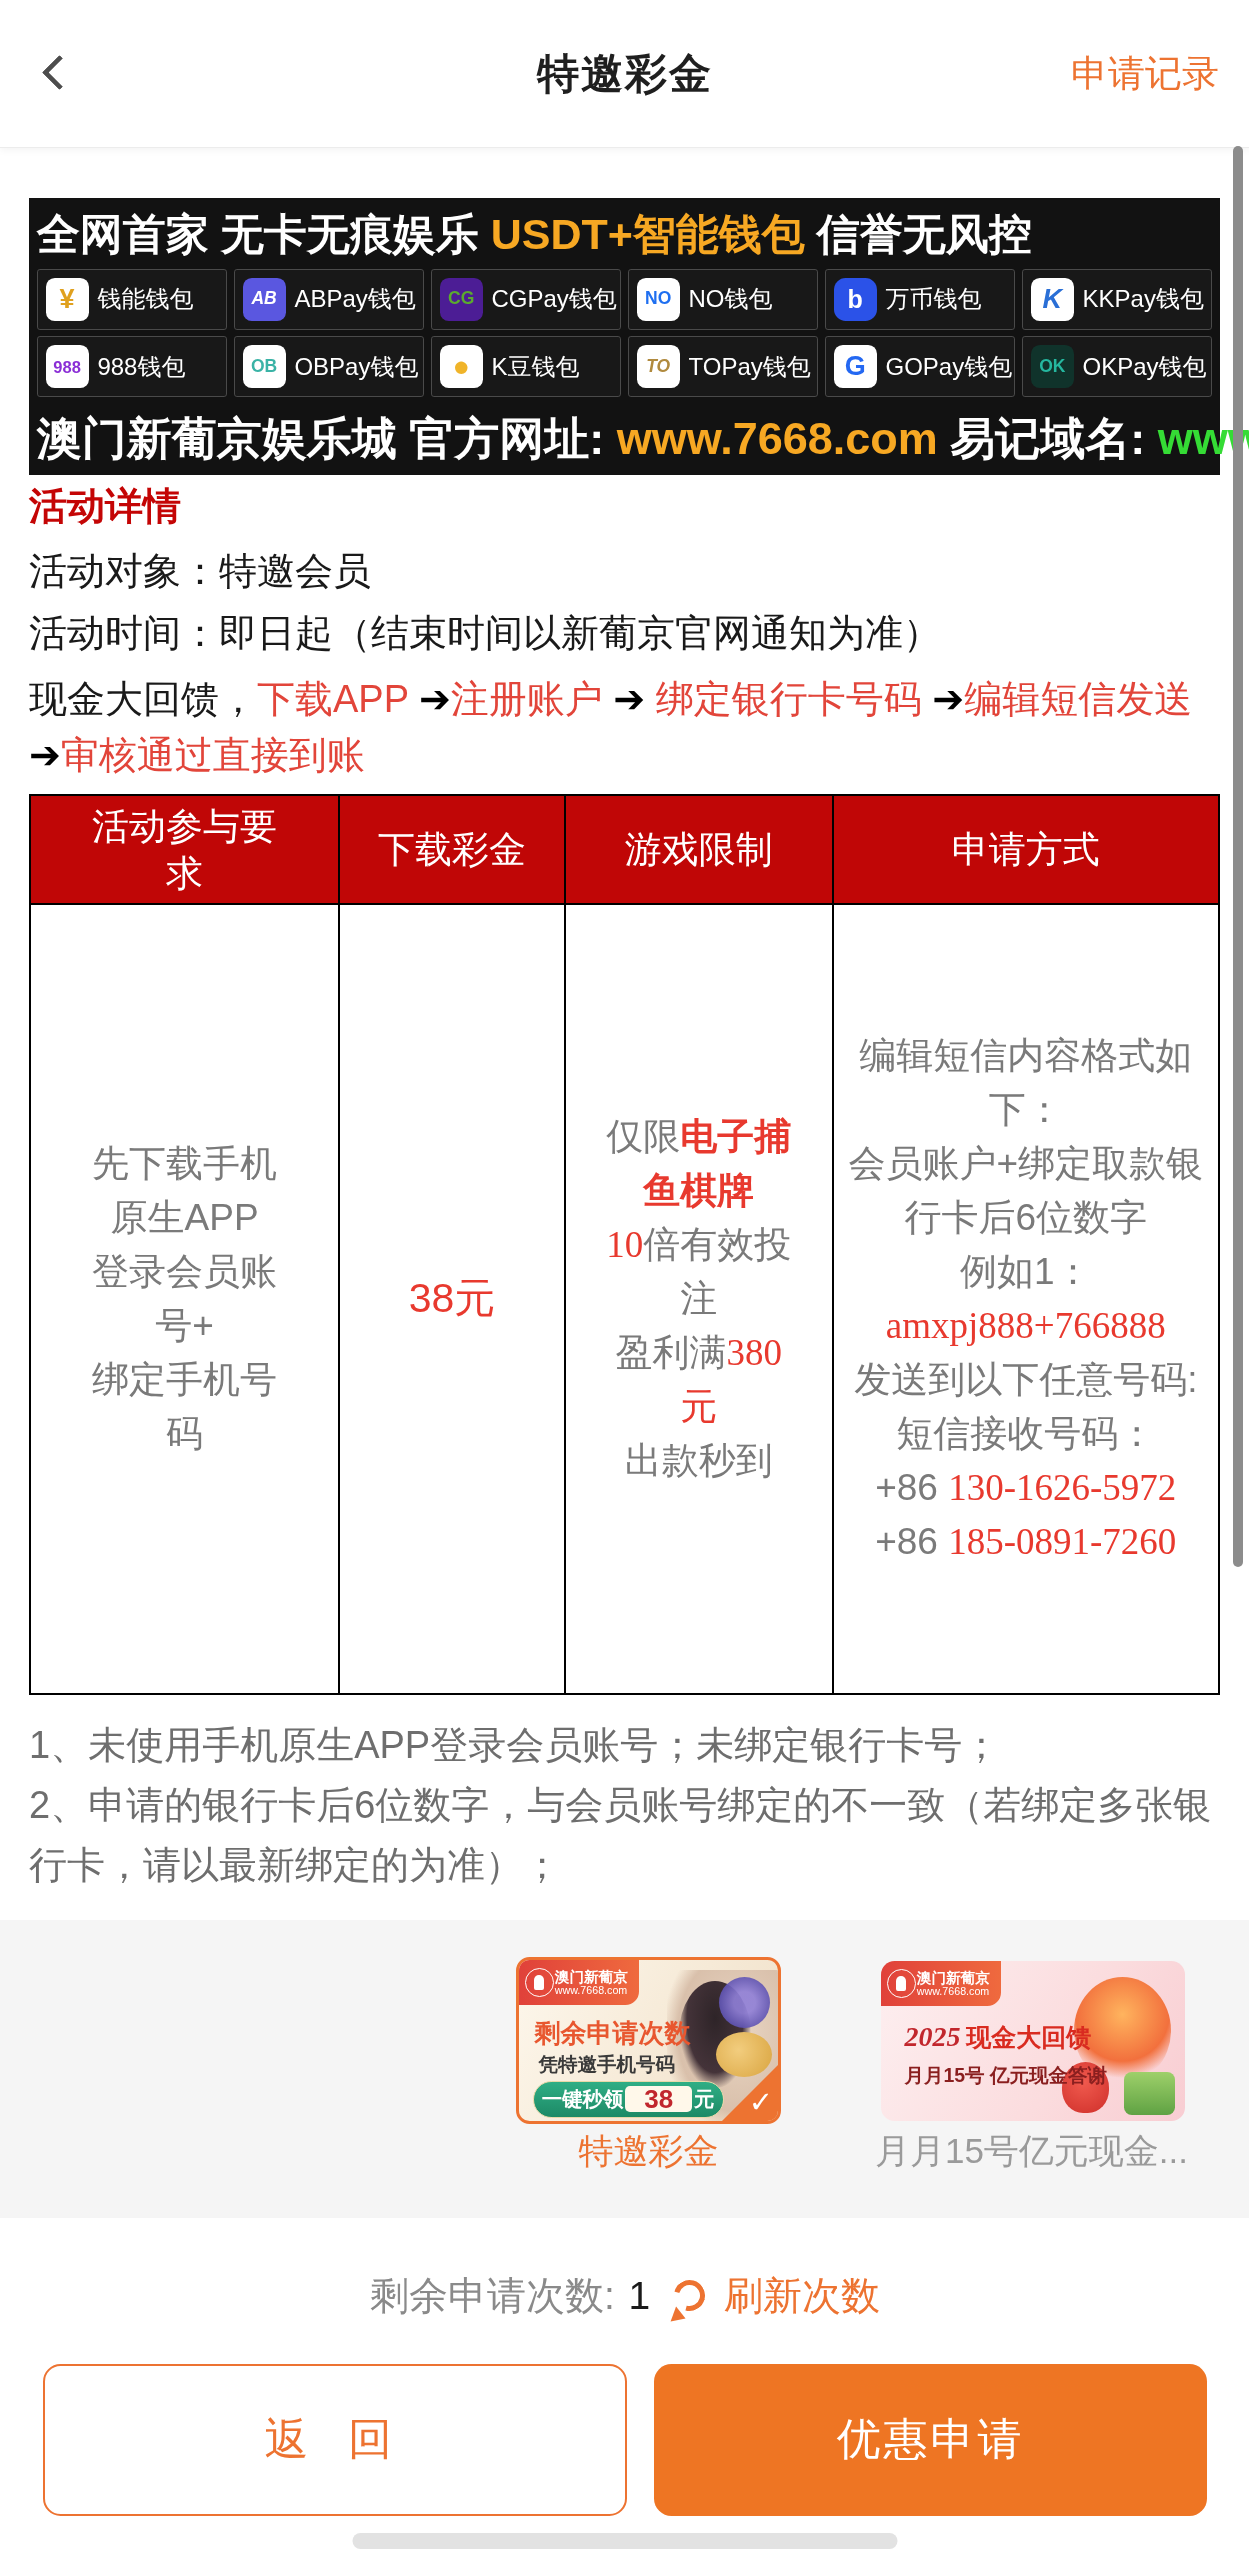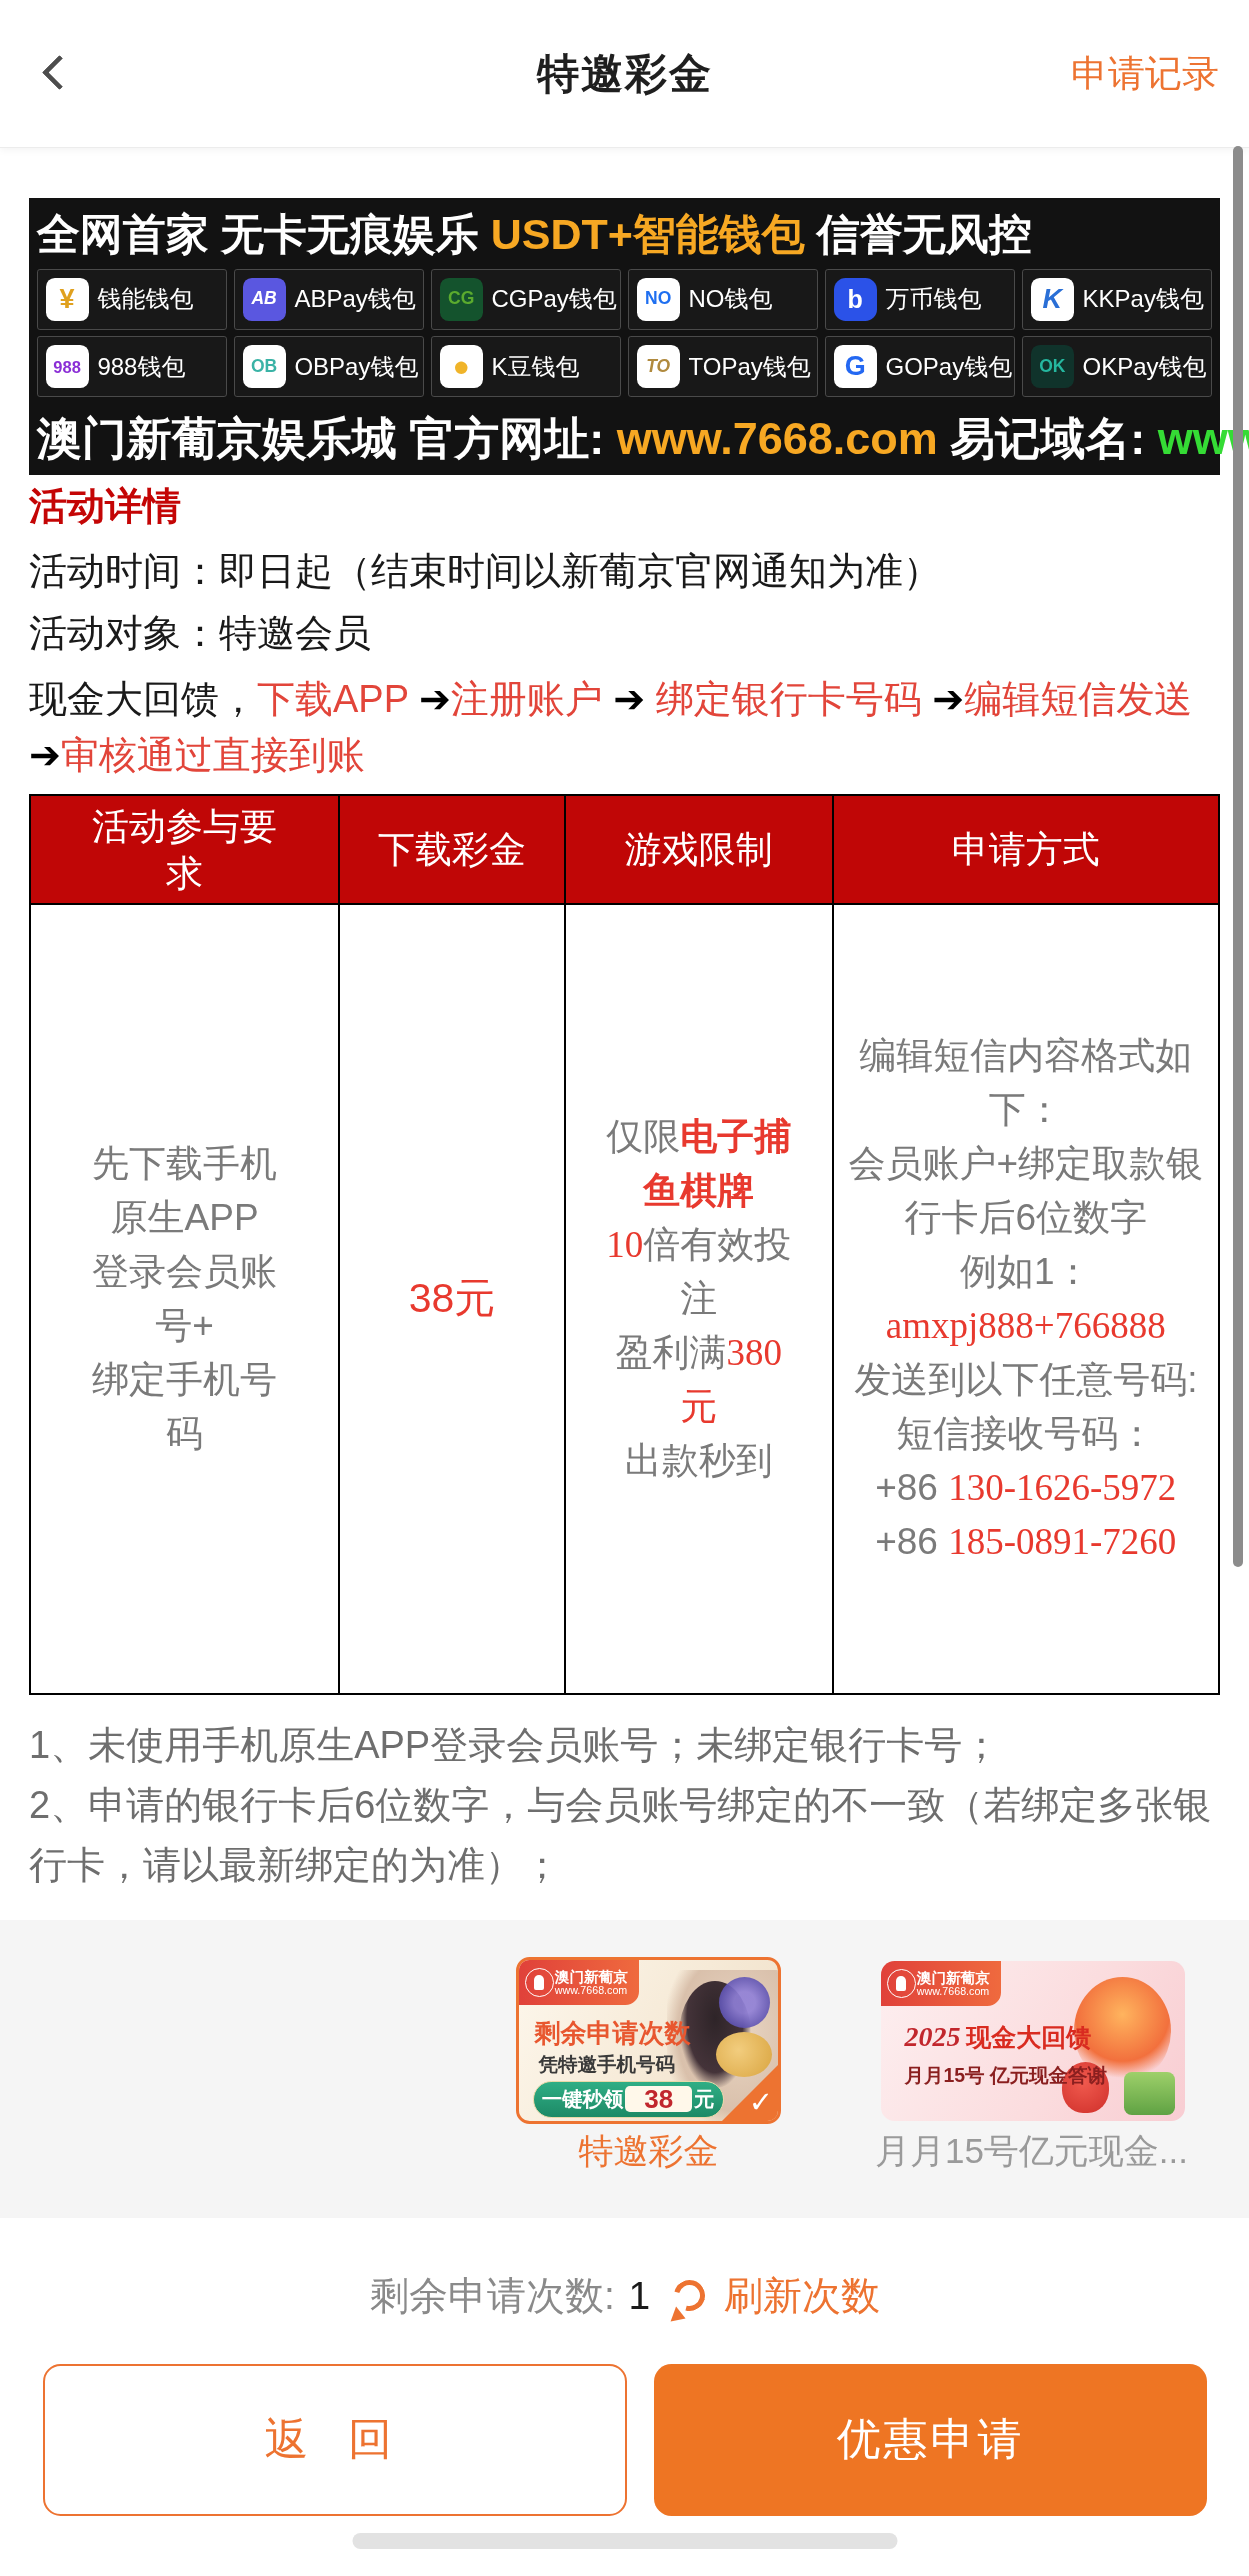--- a/index.html
+++ b/index.html
@@ -206,21 +206,21 @@
   <div class="wallet-grid">
     <div class="wallet-tile">
       <span class="wallet-icon" style="background:#ffffff;color:#e0a11f;font-size:27px">¥</span>
       <span class="wallet-name">钱能钱包</span>
     </div>
     <div class="wallet-tile">
       <span class="wallet-icon" style="background:#5a57e0;color:#ffffff;font-size:17.5px;font-style:italic">AB</span>
       <span class="wallet-name">ABPay钱包</span>
     </div>
     <div class="wallet-tile">
-      <span class="wallet-icon" style="background:#14532d;color:#5bab2e;font-size:17.5px">CG</span>
+      <span class="wallet-icon" style="background:#4c1d95;color:#5bab2e;font-size:17.5px">CG</span>
       <span class="wallet-name">CGPay钱包</span>
     </div>
     <div class="wallet-tile">
       <span class="wallet-icon" style="background:#ffffff;color:#1f6ff0;font-size:17.5px">NO</span>
       <span class="wallet-name">NO钱包</span>
     </div>
     <div class="wallet-tile">
       <span class="wallet-icon" style="background:#2b52e8;color:#ffffff;font-size:25px;border-radius:11.7px">b</span>
       <span class="wallet-name">万币钱包</span>
     </div>
@@ -253,22 +253,22 @@
       <span class="wallet-name">OKPay钱包</span>
     </div>
   </div>
   <div class="banner-footer">
     <span>澳门新葡京娱乐城 官方网址: </span><span class="gold">www.7668.com</span><span> 易记域名: </span><span class="green">www.7668.AM</span>
   </div>
 </div>
 
 <div class="details">
   <div class="sec-title">活动详情</div>
+  <div class="d-line">活动对象：特邀会员</div>
   <div class="d-line">活动时间：即日起（结束时间以新葡京官网通知为准）</div>
-  <div class="d-line">活动对象：特邀会员</div>
   <div class="sms">
     <span>现金大回馈，</span><span class="red">下载APP</span> <span class="arrow">➔</span><span class="red">注册账户</span> <span class="arrow">➔</span> <span class="red">绑定银行卡号码</span> <span class="arrow">➔</span><span class="red">编辑短信发送</span> <span class="arrow">➔</span><span class="red">审核通过直接到账</span>
   </div>
 </div>
 
 <table class="bonus">
   <tbody>
       <tr>
     <th class="c1">
           <span class="th-narrow">活动参与要求</span>

